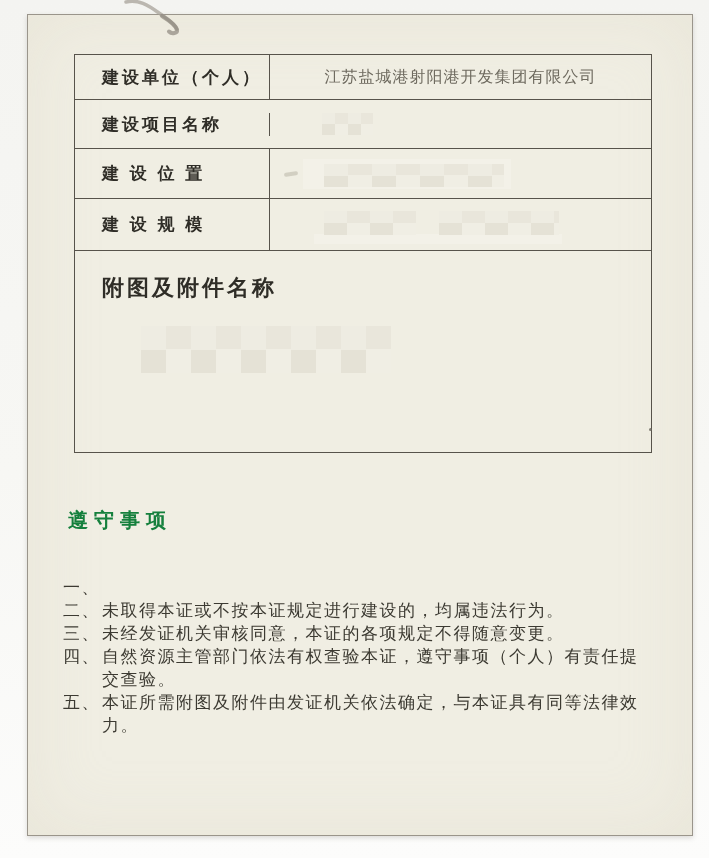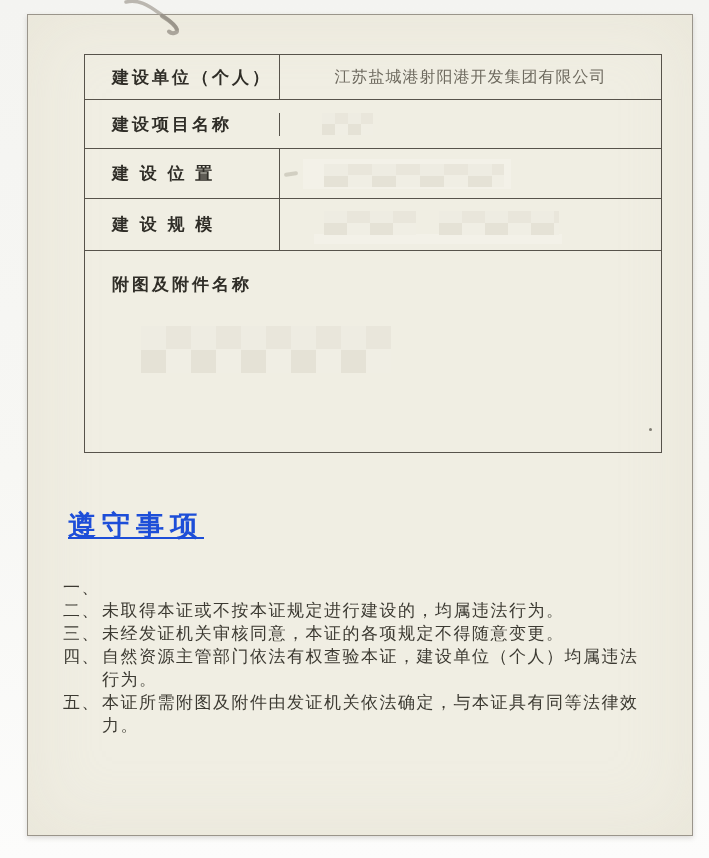--- a/index.html
+++ b/index.html
@@ -31,21 +31,20 @@
     background: var(--paper-bg);
     border: 1px solid var(--paper-edge);
     box-shadow: 0 2px 5px rgba(70,68,60,0.18), inset 0 0 70px rgba(214,209,192,0.28);
   }
   
   .permit-table {
     position: absolute;
     left: 46px; top: 39px;
     width: 578px; height: 399px;
     border: 1px solid var(--table-border);
-    margin-left: 10px;
   }
   .t-row { display: flex; border-bottom: 1px solid var(--table-border); }
   .t-row.r1 { height: 45px; }
   .t-row.r2 { height: 49px; align-items: center; }
   .t-row.r3 { height: 50px; }
   .t-row.r4 { height: 52px; }
   .cell-label {
     width: 195px;
     border-right: 1px solid var(--table-border);
     display: flex; align-items: center;
@@ -61,40 +60,39 @@
     font-family: Liberation Sans, sans-serif;
     font-size: 16px;
     letter-spacing: 1px;
     color: var(--value-color);
     white-space: nowrap;
   }
   .t-attach { height: 201px; position: relative; }
   .attach-label {
     position: absolute;
     left: 27px; top: 22px;
-    font-size: 17px; font-weight: 700;
+    font-size: 22px; font-weight: 700;
     letter-spacing: 3px;
     color: var(--label-color);
     white-space: nowrap;
   }
   
   .mosaic {
     position: absolute;
     background: conic-gradient(#e9e6db 25%, #f0eee4 0 50%, #e5e2d6 0 75%, #eeece2 0) 0 0 / 48px 46px;
   }
   .redact-base { position: absolute; background: #f3f1e8; }
   
   .notice-heading {
     position: absolute;
     left: 40px; top: 492px;
-    font-size: 28px; font-weight: 700;
+    font-size: 20px; font-weight: 700;
     letter-spacing: 6px;
-    color: #1d4ed8;
-    white-space: nowrap;
-    text-decoration: underline;
+    color: #15803d;
+    white-space: nowrap;
   }
   .notice-list {
     position: absolute;
     left: 35px; top: 561px;
     width: 600px;
   }
   .notice-item {
     display: flex;
     font-size: 17px;
     line-height: 23px;
@@ -184,21 +182,21 @@
       <div class="notice-item">
         <span class="num">二、</span>
         <span class="txt">未取得本证或不按本证规定进行建设的，均属违法行为。</span>
       </div>
       <div class="notice-item">
         <span class="num">三、</span>
         <span class="txt">未经发证机关审核同意，本证的各项规定不得随意变更。</span>
       </div>
       <div class="notice-item">
         <span class="num">四、</span>
-        <span class="txt">自然资源主管部门依法有权查验本证，建设单位（个人）均属违法行为。</span>
+        <span class="txt">自然资源主管部门依法有权查验本证，遵守事项（个人）有责任提交查验。</span>
       </div>
       <div class="notice-item">
         <span class="num">五、</span>
         <span class="txt">本证所需附图及附件由发证机关依法确定，与本证具有同等法律效力。</span>
       </div>
     </div>
 
   </div>
 </div>
 

